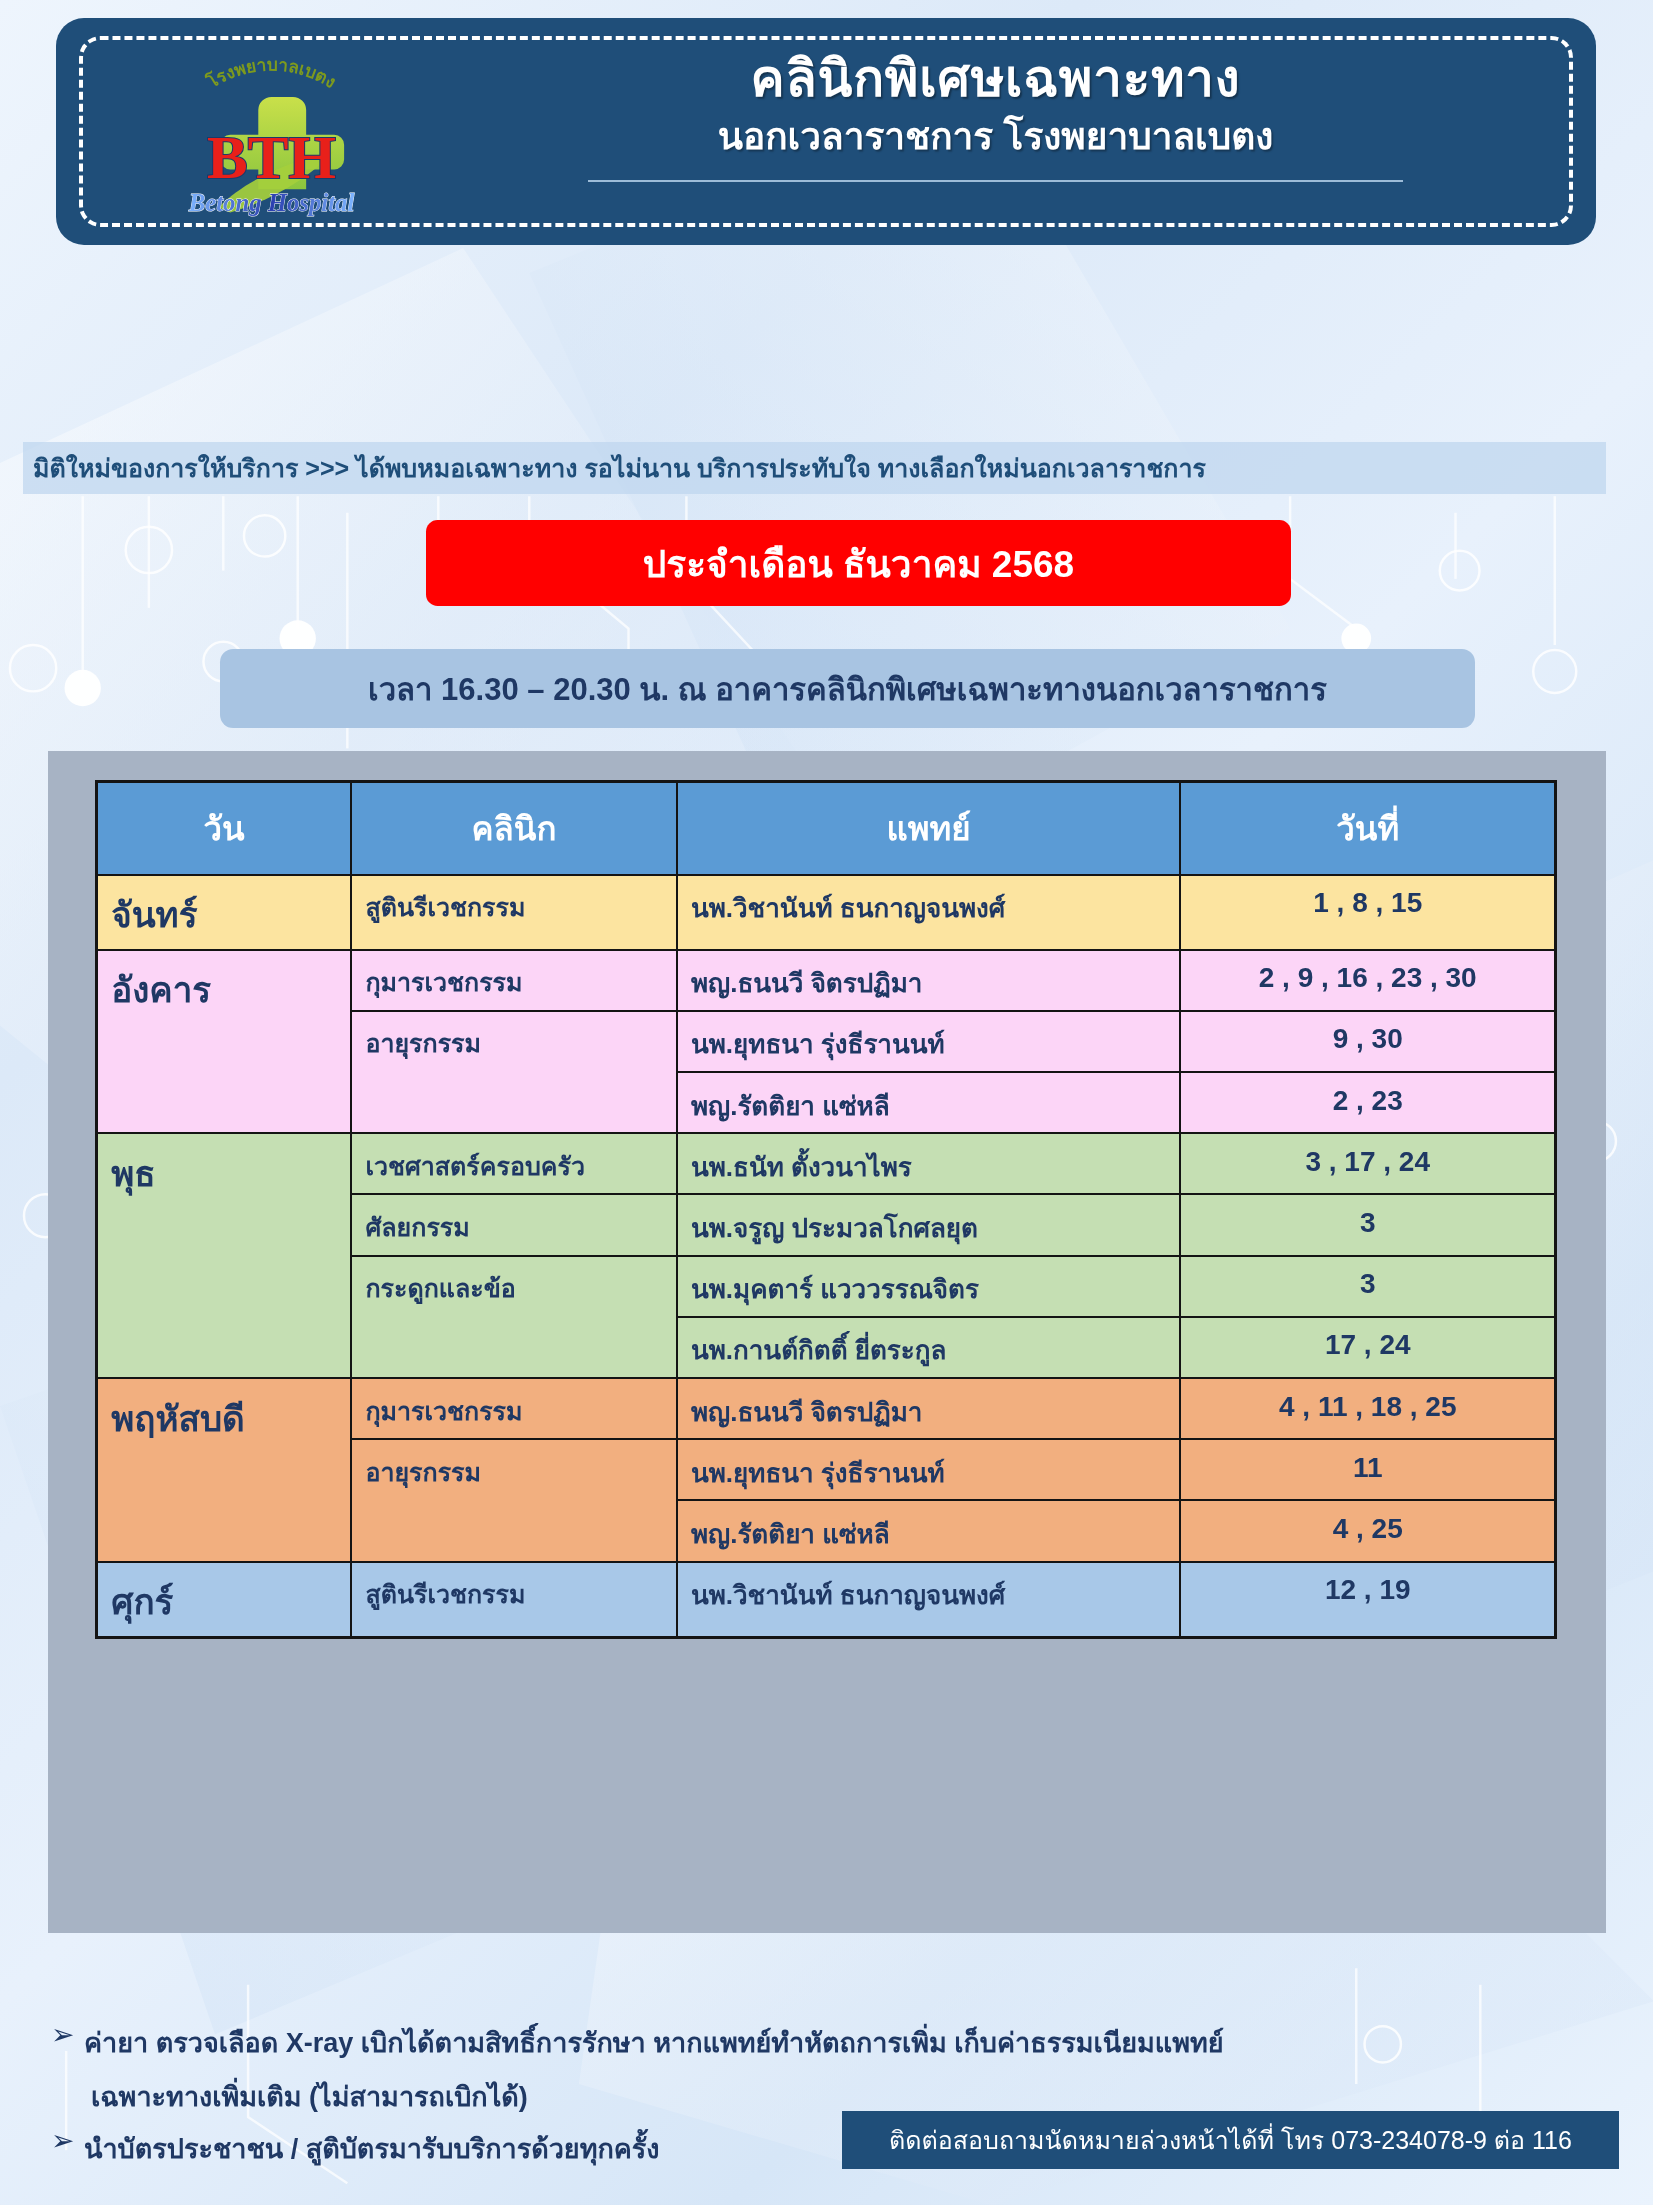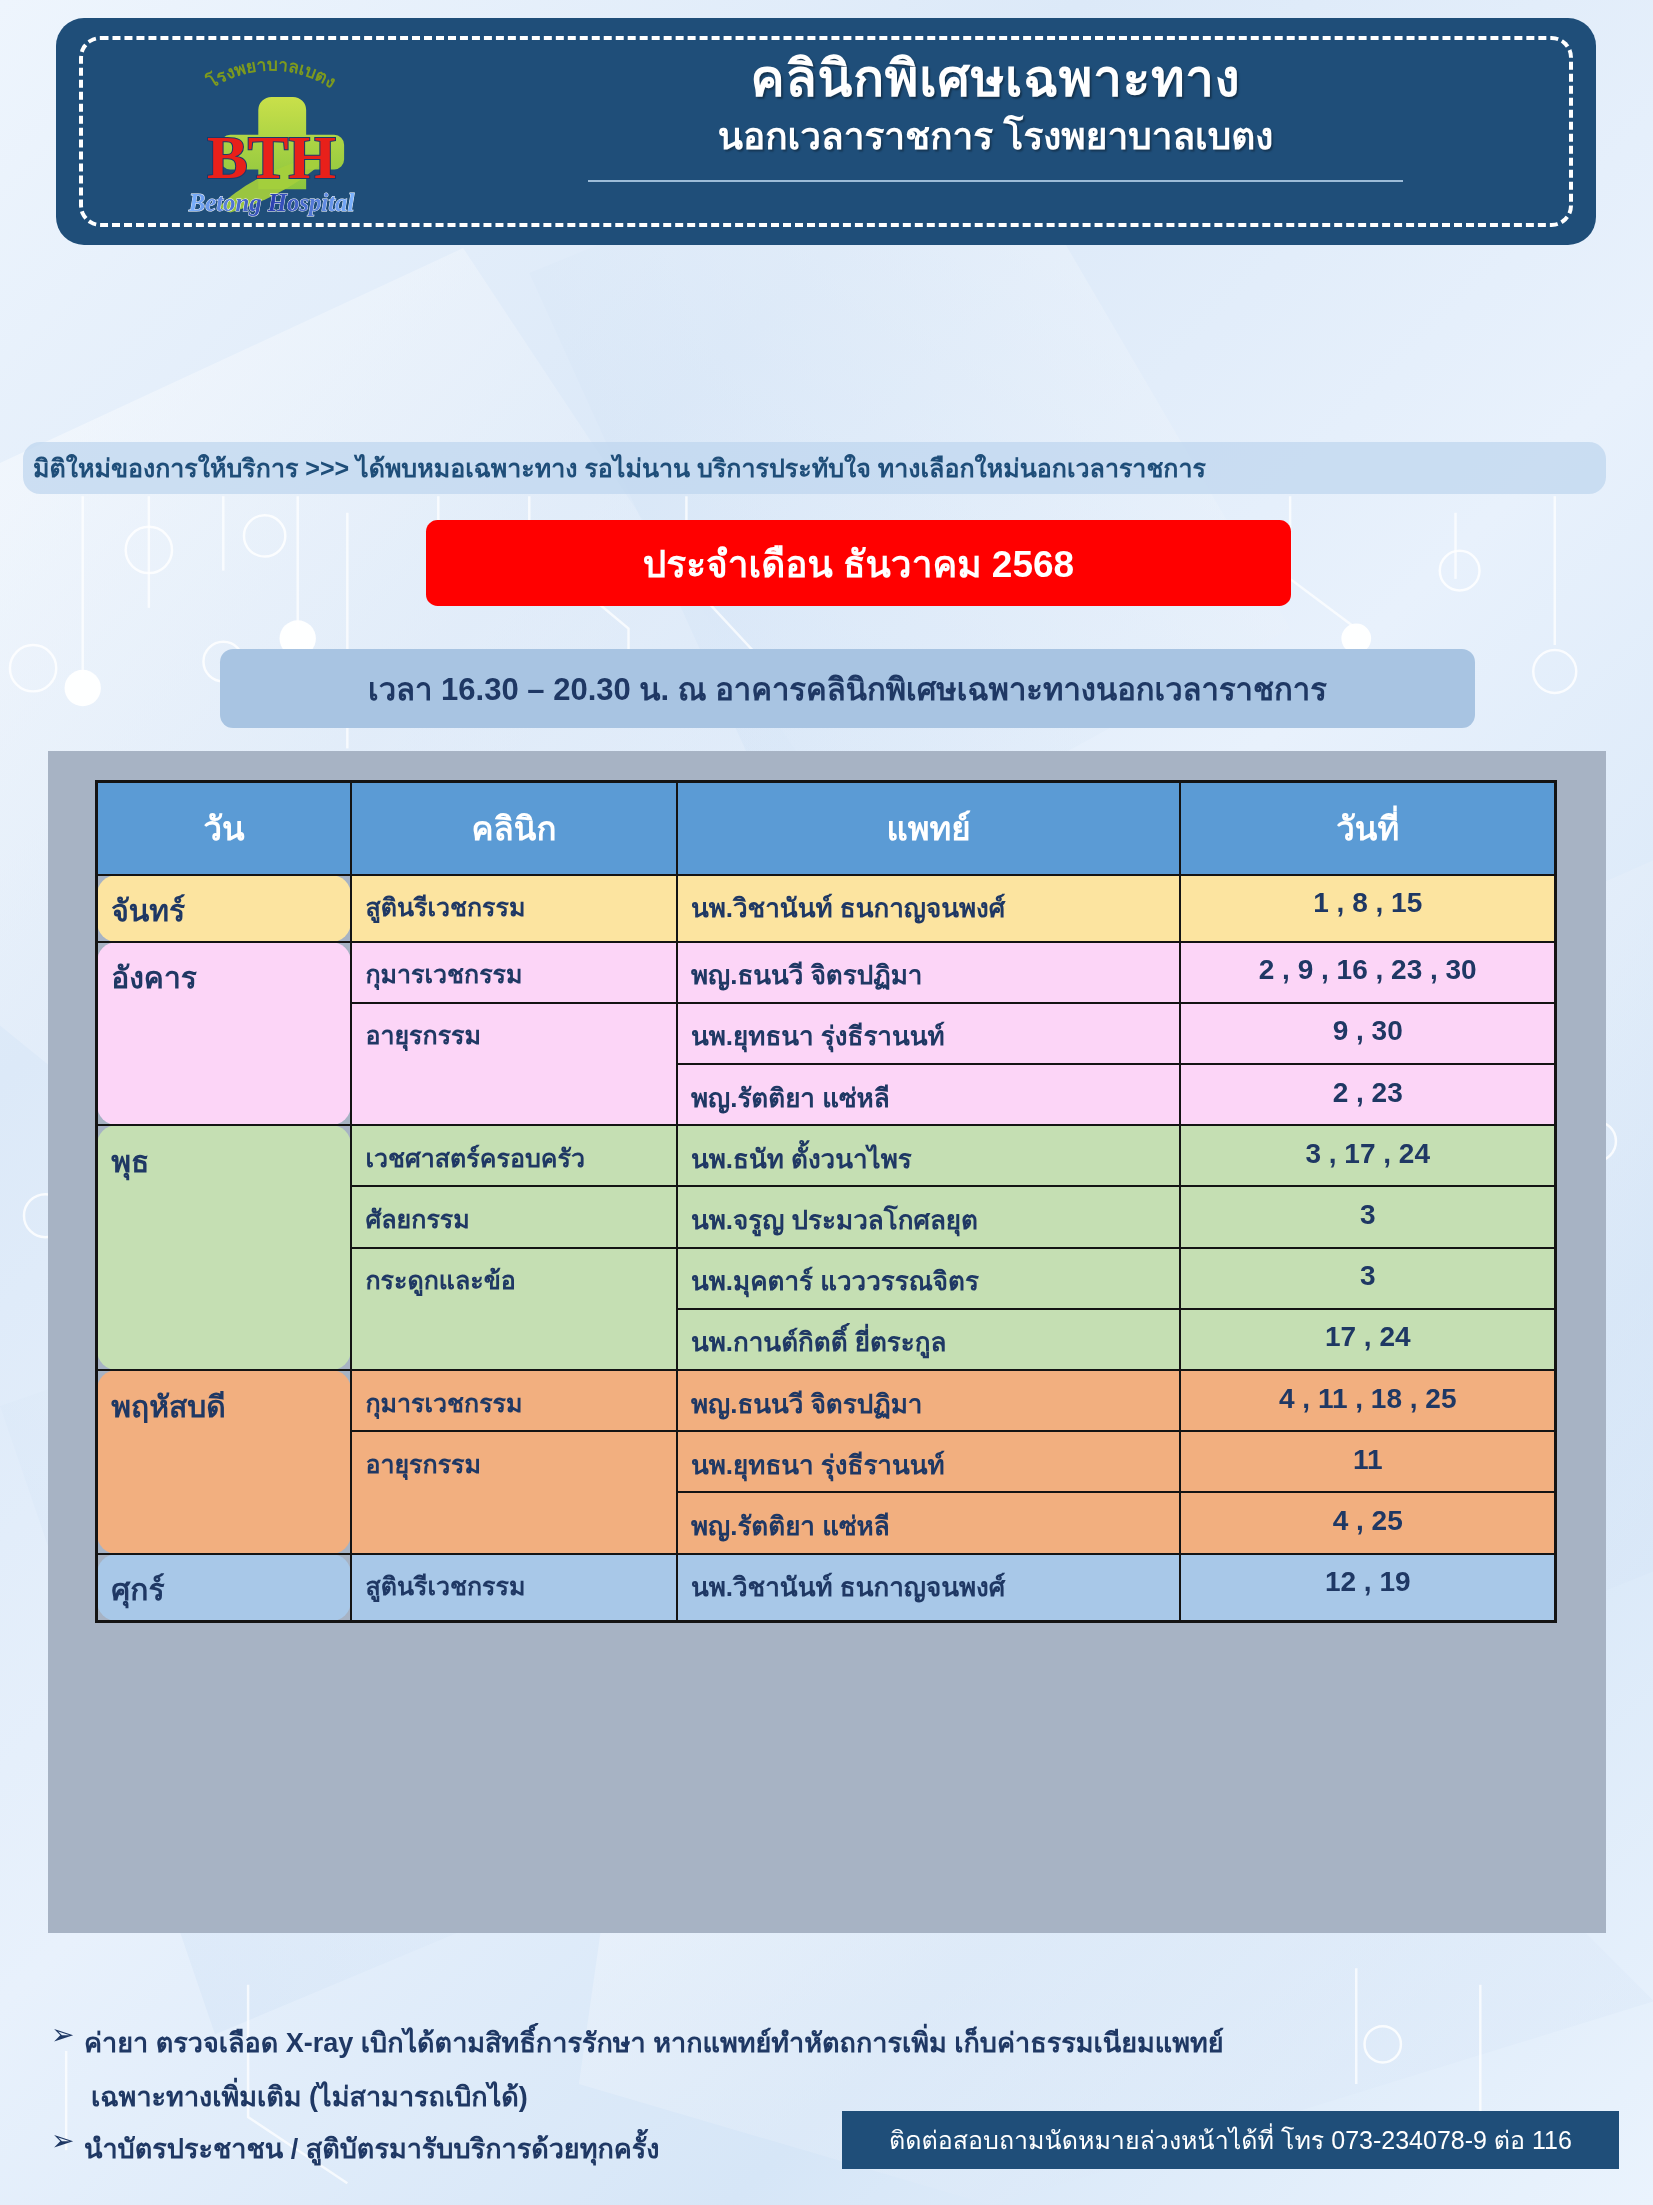--- a/index.html
+++ b/index.html
@@ -96,21 +96,20 @@
   .tagline {
     position: absolute;
     left: 23px;
     top: 442px;
     width: 1583px;
     height: 52px;
     background: rgba(190, 214, 238, 0.72);
     display: flex;
     align-items: center;
     z-index: 2;
-    border-radius: 17px;
   }
   .tagline span {
     font-size: 25px;
     color: #1F4E79;
     font-weight: 700;
     padding-left: 10px;
   }
 
   
   .month-pill {
@@ -185,21 +184,21 @@
     text-align: center;
     height: 93px;
     vertical-align: middle;
     padding: 0;
   }
   .col-day   { width: 180px; }
   .col-clin  { width: 230px; }
   .col-doc   { width: 356px; }
   .col-date  { width: 265px; }
 
-  td.day-cell  { font-size: 30px; border-radius: 20px; }
+  td.day-cell  { font-size: 35px; }
   td.clin-cell { font-size: 25px; }
   td.doc-cell  { font-size: 26px; }
   td.date-cell { font-size: 28px; text-align: center; vertical-align: middle; padding-top: 0; }
 
   
   .tint-mon { background: #FCE4A0; }
   .tint-tue { background: #FCD5F7; margin-top: 48px; }
   .tint-wed { background: #C5DFB3; }
   .tint-thu { background: #F2AF7F; }
   .tint-fri { background: #A8C8E8; }

